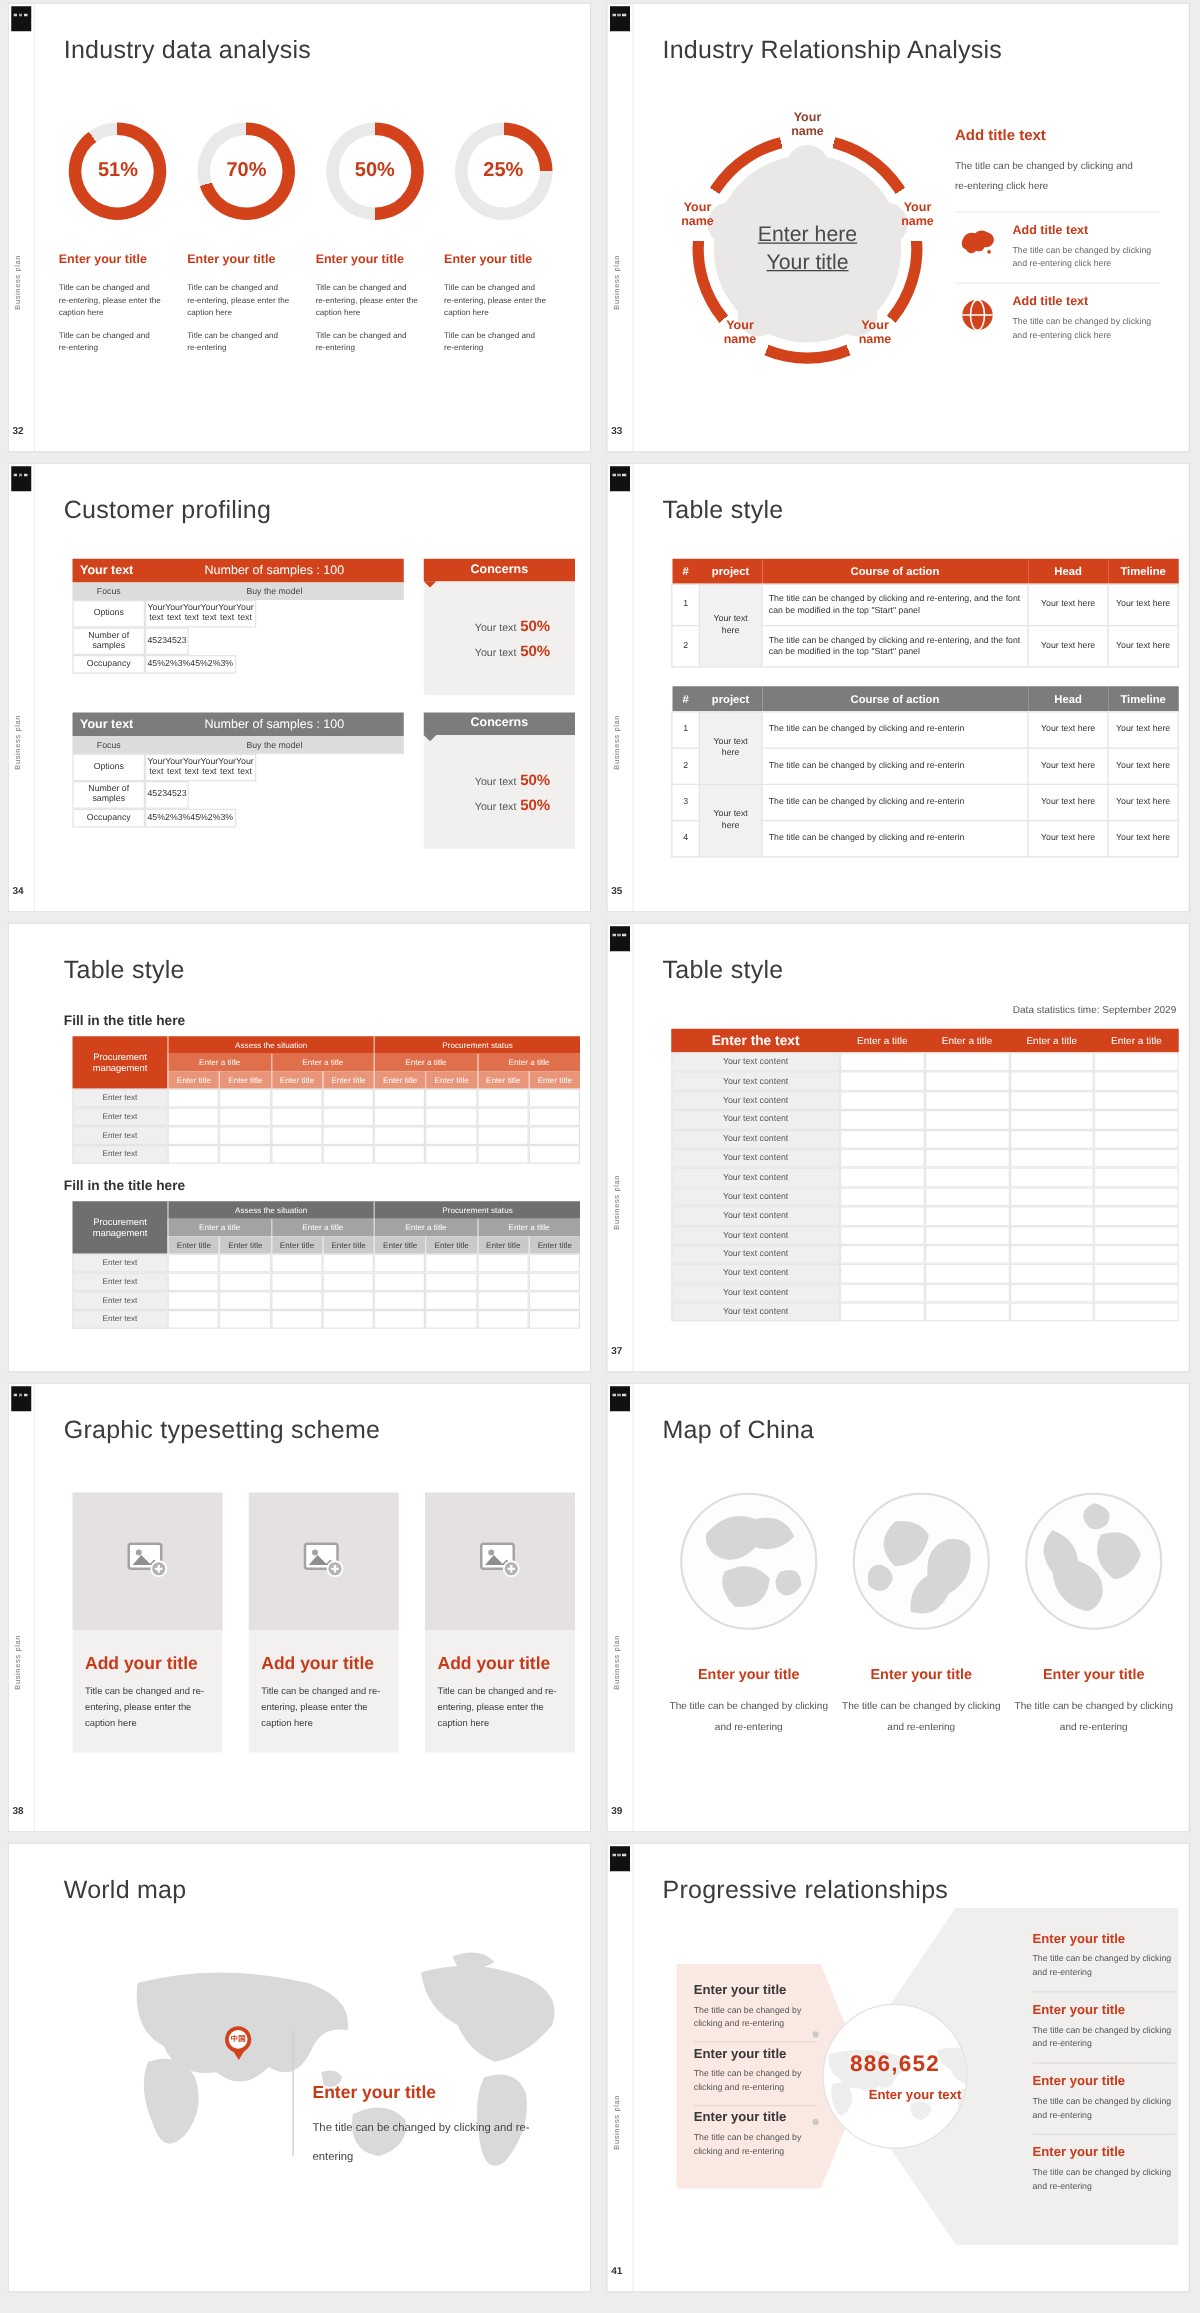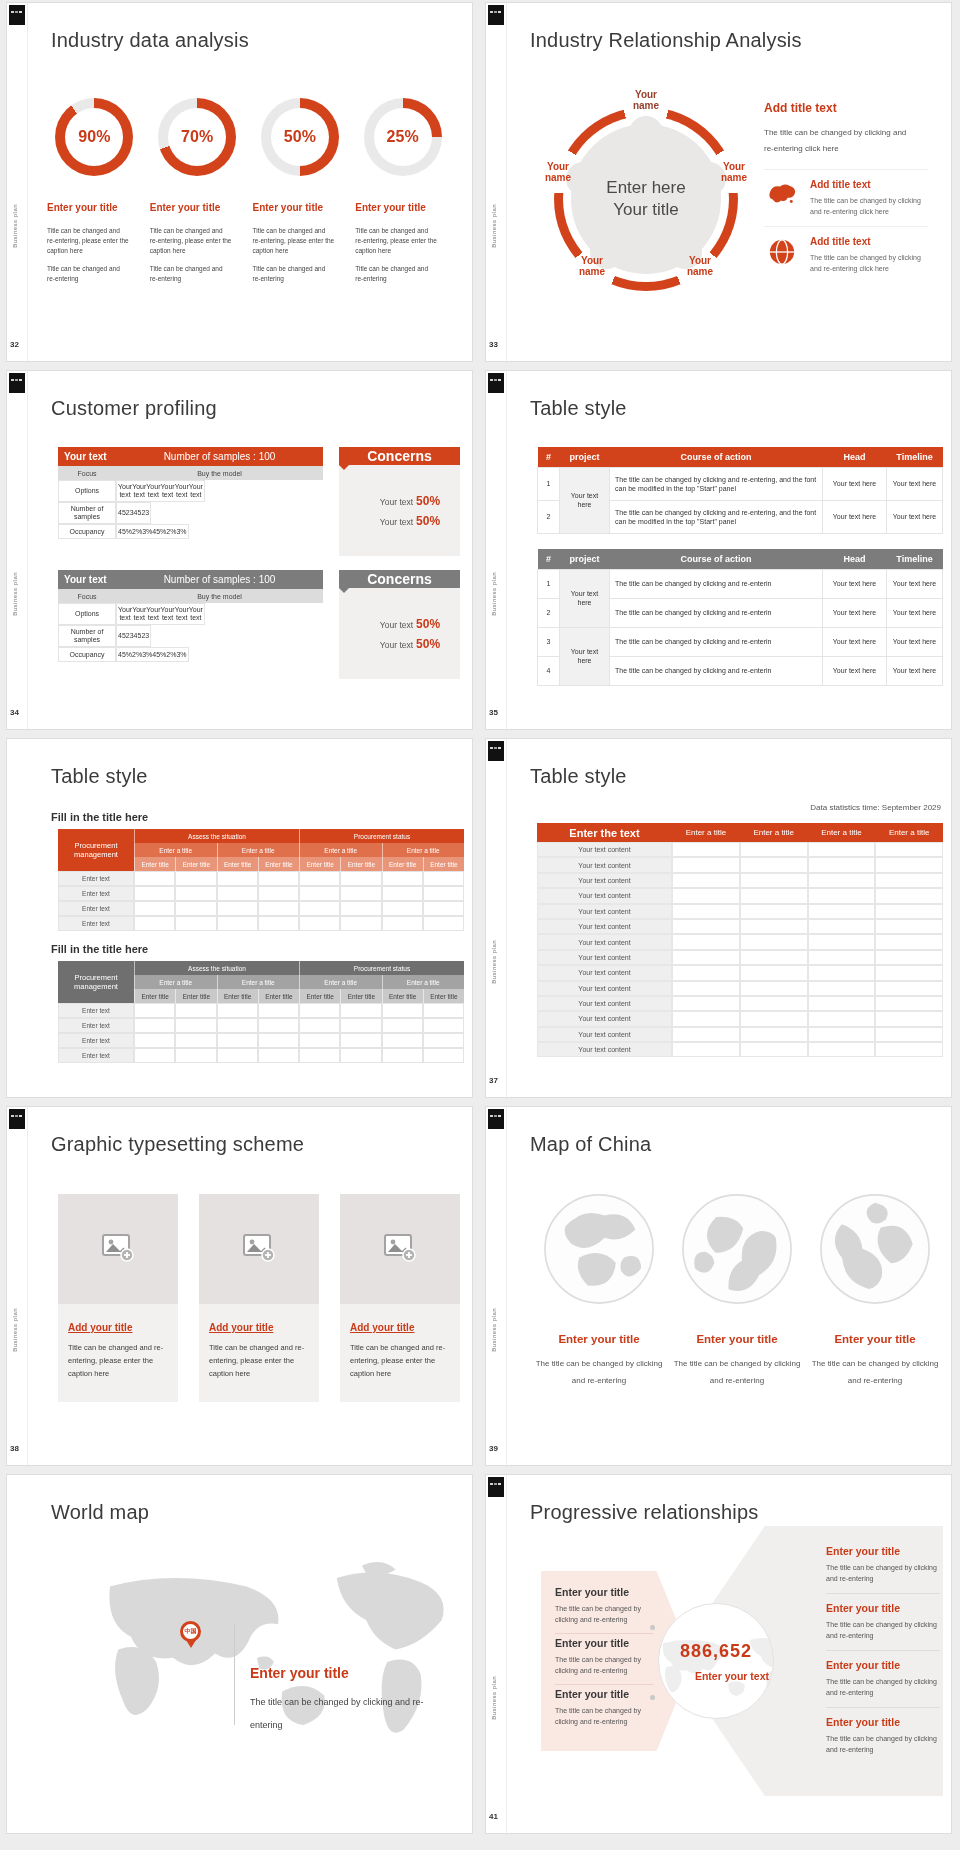--- a/index.html
+++ b/index.html
@@ -25,21 +25,21 @@
 .donut{width:78px;height:78px;border-radius:50%;margin:0 auto;position:relative;}
 .donut .hole{position:absolute;inset:10px;background:#fff;border-radius:50%;display:flex;align-items:center;justify-content:center;}
 .pct{font-size:16px;font-weight:bold;color:var(--accent-text);}
 .s32-it{margin-top:26px;font-size:10px;font-weight:bold;color:var(--accent-text);}
 .s32-c1{margin-top:13px;font-size:6.5px;color:#444;line-height:10px;width:82px;}
 .s32-c2{margin-top:8px;font-size:6.5px;color:#444;line-height:10px;width:82px;}
 
 .s33-ring{position:absolute;left:68px;top:104px;width:184px;height:184px;border-radius:50%;
  background:conic-gradient(from 14deg,var(--accent) 0 44deg,transparent 44deg 72deg,var(--accent) 72deg 116deg,transparent 116deg 144deg,var(--accent) 144deg 188deg,transparent 188deg 216deg,var(--accent) 216deg 260deg,transparent 260deg 288deg,var(--accent) 288deg 332deg,transparent 332deg 360deg);}
 .s33-ring:after{content:"";position:absolute;inset:9px;background:#fff;border-radius:50%;}
-.s33-core{position:absolute;left:85px;top:121px;width:150px;height:150px;border-radius:50%;background:#e9e8e7;display:flex;flex-direction:column;align-items:center;justify-content:center;z-index:2;}
+.s33-core{position:absolute;left:85px;top:121px;width:150px;height:150px;border-radius:50%;background:#e9e8e7;display:flex;flex-direction:column;align-items:center;justify-content:center;z-index:2;text-decoration:underline;}
 .s33-core div{font-size:17px;color:#4a4a4a;font-weight:300;line-height:22px;}
 .bump{position:absolute;width:34px;height:34px;border-radius:50%;background:#e9e8e7;z-index:1;}
 .s33-label{position:absolute;width:80px;text-align:center;font-size:10px;font-weight:bold;line-height:11px;color:var(--accent-text);z-index:3;white-space:pre-line;}
 .s33-label.top{left:120px;top:86px;color:var(--accent-dark);}
 .s33-label.left{left:32px;top:158px;}
 .s33-label.right{left:208px;top:158px;}
 .s33-label.bl{left:66px;top:252px;}
 .s33-label.br{left:174px;top:252px;}
 .s33-right{position:absolute;left:278px;top:98px;width:164px;}
 .s33-h{font-size:12px;font-weight:bold;color:var(--accent-text);}
@@ -57,21 +57,21 @@
 .theme-red .s34-hdr{background:var(--accent);} .theme-gray .s34-hdr{background:#7c7c7c;}
 .s34-hl{font-size:10px;font-weight:bold;padding-left:6px;}
 .s34-hr{font-size:10px;text-align:center;}
 .s34-sub{display:grid;grid-template-columns:58px 1fr;height:14px;background:#dcdcdc;color:#444;align-items:center;text-align:center;font-size:7px;}
 .s34-row{display:grid;grid-template-columns:58px repeat(6,1fr);align-items:stretch;}
 .s34-row>div{border:.5px solid var(--line);display:flex;align-items:center;justify-content:center;text-align:center;padding:2px 1px;line-height:8px;min-height:22px;color:#333;}
 .s34-row.occ>div{min-height:15px;}
 .s34-cells{display:contents;}
 .concern{position:absolute;left:332px;width:121px;}
 .c1{top:76px;} .c2{top:199px;}
-.con-hdr{height:18px;color:#fff;font-size:14px;font-weight:bold;text-align:center;line-height:18px;position:relative;}
+.con-hdr{height:18px;color:#fff;font-size:10px;font-weight:bold;text-align:center;line-height:18px;position:relative;}
 .theme-red .con-hdr{background:var(--accent);} .theme-gray .con-hdr{background:#7c7c7c;}
 .con-hdr:after{content:"";position:absolute;left:0;top:18px;border:5px solid transparent;border-top-color:inherit;}
 .theme-red .con-hdr:after{border-top-color:var(--accent);} .theme-gray .con-hdr:after{border-top-color:#7c7c7c;}
 .con-body{height:91px;background:#f1f0ef;display:flex;flex-direction:column;justify-content:center;align-items:center;gap:6px;padding-left:21px;}
 .con-line{font-size:8.5px;color:#555;}
 .con-line b{font-size:12px;color:var(--accent-text);font-weight:bold;margin-left:3px;}
 
 .s35-table{position:absolute;left:51px;width:406px;border-collapse:collapse;font-size:7px;color:#333;}
 .s35-a{top:76px;} .s35-b{top:178px;}
 .s35-table th{height:20px;color:#fff;font-size:9px;font-weight:bold;}
@@ -111,21 +111,21 @@
 .s37-hm{font-size:11px;font-weight:bold;}
 .s37-hc{font-size:8px;}
 .s37-row{display:grid;grid-template-columns:135px repeat(4,1fr);height:15.4px;}
 .s37-row>div{border:.5px solid #e7e7e7;background:#fff;}
 .s37-row>.rl{background:var(--cellbg);color:#555;font-size:7px;display:flex;align-items:center;justify-content:center;}
 
 .s38-cards{position:absolute;left:51px;top:87px;display:flex;gap:21px;}
 .card38{width:120px;}
 .card38 .imgbox{height:110px;background:#e4e1e0;display:flex;align-items:center;justify-content:center;}
 .card38 .cbody{height:98px;background:#f2f1f0;padding:18px 10px 0;}
-.card38 .ct{font-size:10px;font-weight:bold;color:var(--accent-text);text-decoration:underline;}
+.card38 .ct{font-size:14px;font-weight:bold;color:var(--accent-text);}
 .card38 .cc{margin-top:8px;font-size:7.5px;color:#3d3d3d;line-height:13px;}
 
 .s39-items{position:absolute;left:44px;top:86px;display:flex;width:414px;}
 .s39-item{flex:1;text-align:center;}
 .s39-item svg{width:112px;height:112px;}
 .s39-item:nth-child(2) svg g{transform-origin:20px 20px;transform:rotate(130deg);}
 .s39-item:nth-child(3) svg g{transform-origin:20px 20px;transform:rotate(245deg);}
 .s39-t{margin-top:24px;font-size:11.5px;font-weight:bold;color:var(--accent-text);}
 .s39-c{margin-top:10px;font-size:8px;color:#555;line-height:17px;padding:0 4px;}
 
@@ -167,21 +167,21 @@
       <div class="logo"></div>
       <div class="rail-label">Business plan</div>
       <div class="slide-num">32</div>
     </div>
     <div class="stitle">Industry data analysis</div>
     <div class="s32-items">
 
     <div class="s32-item">
         <div class="donut" style="background: conic-gradient(rgb(210, 67, 28) 0deg, rgb(210, 67, 28) 324deg, rgb(233, 233, 233) 324deg, rgb(233, 233, 233) 360deg);">
           <div class="hole">
-            <span class="pct">90%</span>
+            <span class="pct">51%</span>
           </div>
         </div>
         <div class="s32-it">Enter your title</div>
         <div class="s32-c1">Title can be changed and re-entering, please enter the caption here</div>
         <div class="s32-c2">Title can be changed and re-entering</div>
       </div>
         <div class="s32-item">
         <div class="donut" style="background: conic-gradient(rgb(210, 67, 28) 0deg, rgb(210, 67, 28) 252deg, rgb(233, 233, 233) 252deg, rgb(233, 233, 233) 360deg);">
           <div class="hole">
             <span class="pct">70%</span>

